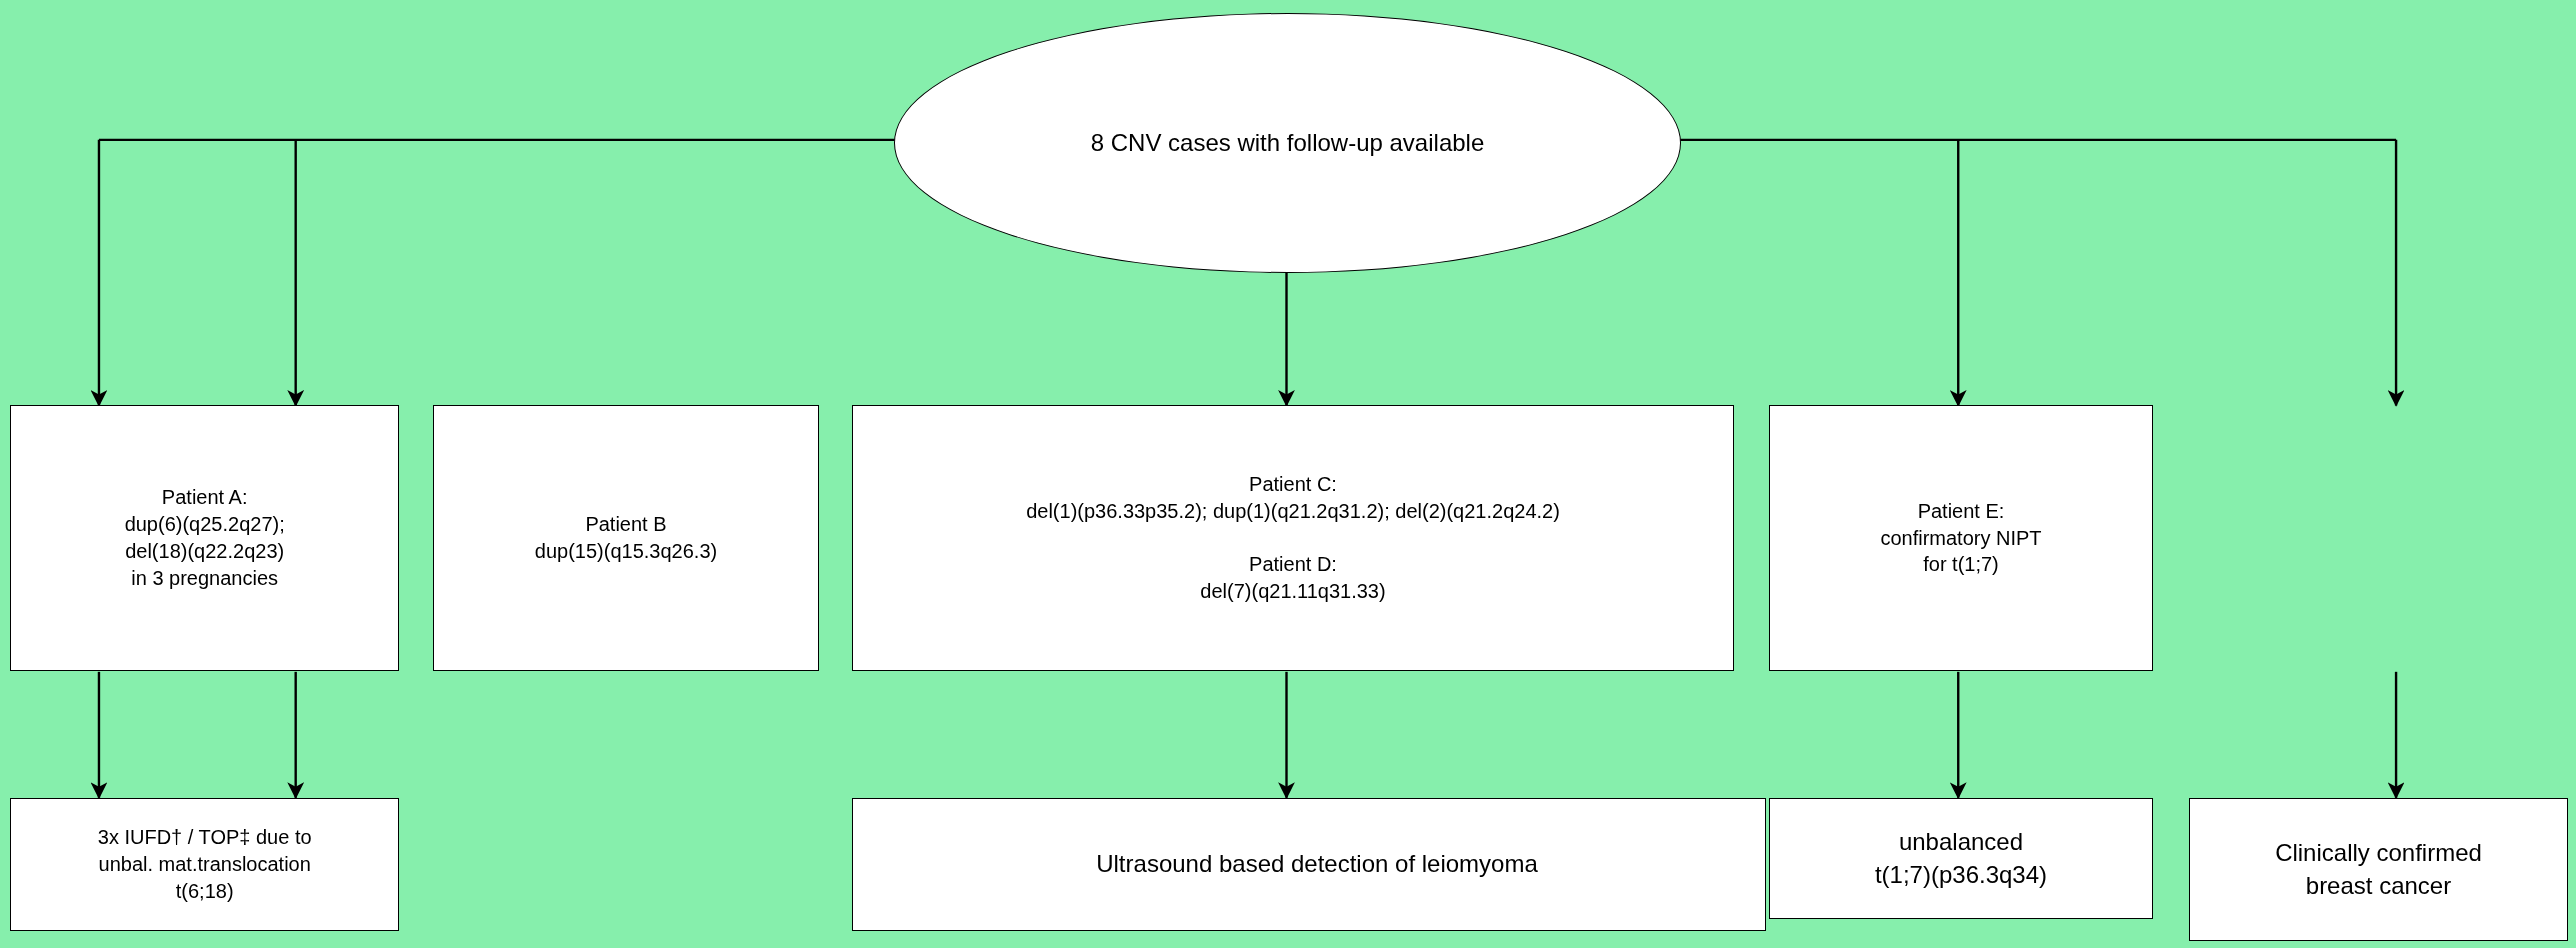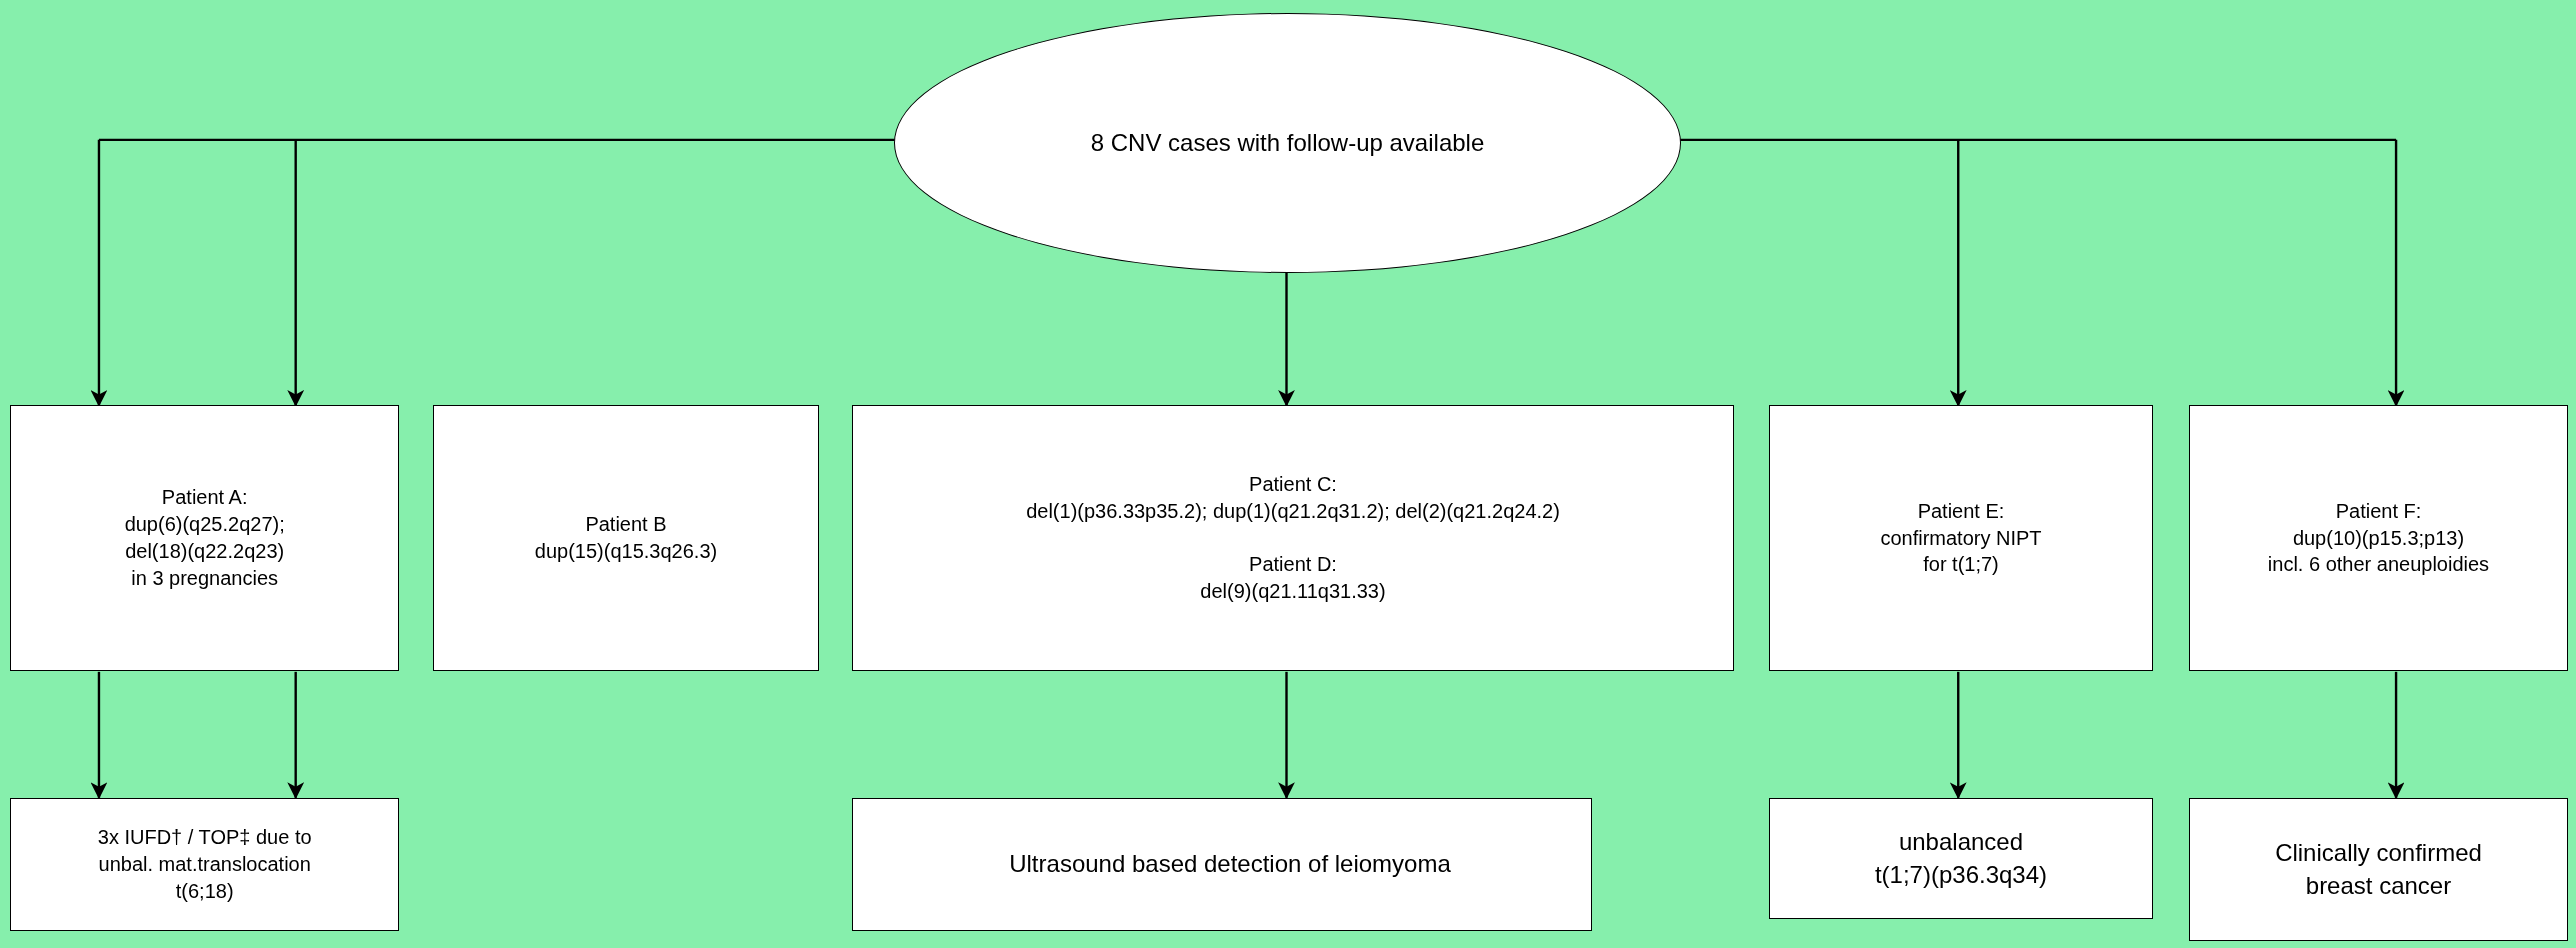--- a/index.html
+++ b/index.html
@@ -101,43 +101,38 @@
   <div class="node box" style="left:433px; top:405px; width:386px; height:266px;">
     <span class="node-text t-mid">Patient B
 dup(15)(q15.3q26.3)</span>
   </div>
 
   <div class="node box" style="left:852px; top:405px; width:882px; height:266px;">
     <span class="node-text t-wide">Patient C:
 del(1)(p36.33p35.2); dup(1)(q21.2q31.2); del(2)(q21.2q24.2)
 
 Patient D:
-del(9)(q21.11q31.33)</span>
+del(7)(q21.11q31.33)</span>
   </div>
 
   <div class="node box" style="left:1769px; top:405px; width:384px; height:266px;">
     <span class="node-text t-mid">Patient E:
 confirmatory NIPT
 for t(1;7)</span>
   </div>
 
-  <div class="node box" style="left:2189px; top:405px; width:379px; height:266px;">
-    <span class="node-text t-mid">Patient F:
-dup(10)(p15.3;p13)
-incl. 6 other aneuploidies</span>
-  </div>
 
   <div class="node box" style="left:10.2px; top:798px; width:389px; height:133px;">
     <span class="node-text t-out-sm">3x IUFD† / TOP‡ due to
 unbal. mat.translocation
 t(6;18)</span>
   </div>
 
 
-  <div class="node box" style="left:852px; top:798px; width:740px; height:133px;padding-left:16px;">
+  <div class="node box" style="left:852px; top:798px; width:914px; height:133px;padding-left:16px;">
     <span class="node-text t-out">Ultrasound based detection of leiomyoma</span>
   </div>
 
   <div class="node box" style="left:1769px; top:798px; width:384px; height:121px;">
     <span class="node-text t-out">unbalanced
 t(1;7)(p36.3q34)</span>
   </div>
 
   <div class="node box" style="left:2189px; top:798px; width:379px; height:143px;">
     <span class="node-text t-out">Clinically confirmed

